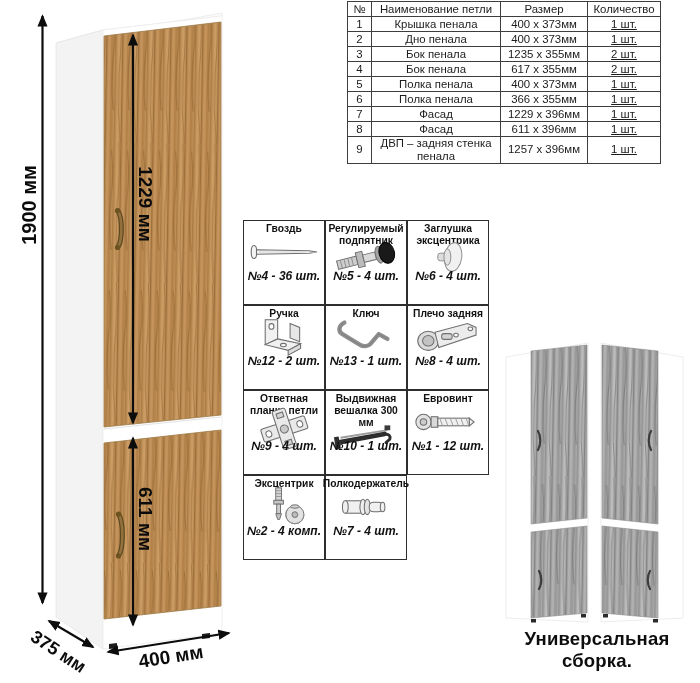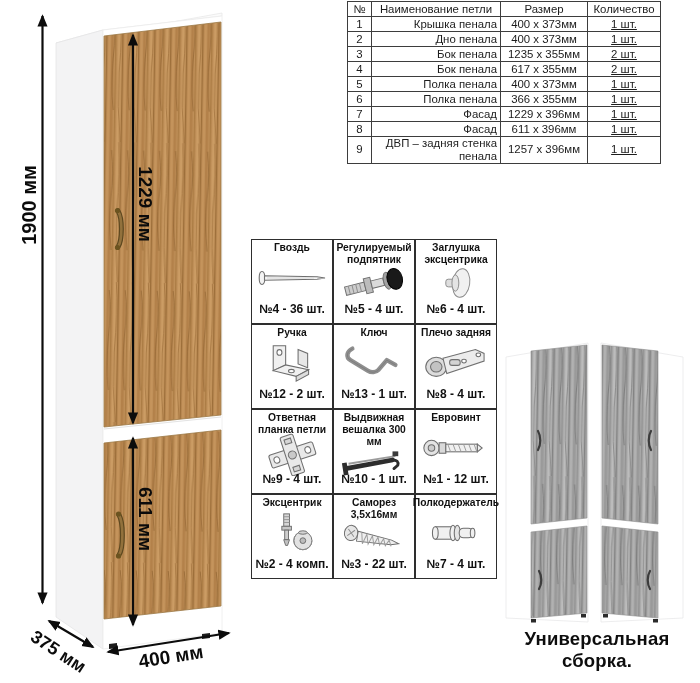--- a/index.html
+++ b/index.html
@@ -11,35 +11,35 @@
   
   .dim{position:absolute;font-weight:bold;color:#0b0b0b;white-space:nowrap;
        transform:translate(-50%,-50%) rotate(var(--r,0deg));}
 
   
   table.parts{position:absolute;left:347px;top:1px;border-collapse:collapse;
               font-size:11.4px;line-height:1.12;color:#1c1c1c;}
   .parts th,.parts td{border:1.4px solid #3d3d3d;padding:0 3px;text-align:center;font-weight:normal;}
   .parts tr{height:15px;}
   .parts th{height:14px;}
-  .parts td.name{text-align:right;width:122px;}
+  .parts td.name{text-align:center;width:122px;}
   .parts td.num{width:17px;}
   .parts td.size{width:80px;}
   .parts td.qty{width:66px;text-decoration:underline;}
 
   
-  .hw{position:absolute;left:243px;top:239px;display:grid;
-      grid-template-columns:repeat(3,82px);grid-auto-rows:85px;margin-left:8px;}
+  .hw{position:absolute;left:243px;top:220px;display:grid;
+      grid-template-columns:repeat(3,82px);grid-auto-rows:85px;}
   .hw-cell{border:1.5px solid #2e2e2e;box-sizing:border-box;background:#fff;
            display:flex;flex-direction:column;align-items:center;padding:2px 1px 1px 1px;}
   .hw-cell.empty{border:none;background:transparent;}
   .hw-title{font-weight:bold;font-size:10.3px;line-height:1.15;text-align:center;}
   .hw-icon{flex:1;display:flex;align-items:center;justify-content:center;width:100%;min-height:0;}
   .hw-icon svg{max-width:76px;max-height:44px;}
-  .hw-count{font-weight:bold;font-size:12px;padding-bottom:6px;}
+  .hw-count{font-weight:bold;font-size:12px;padding-bottom:20px;font-style:italic;}
 
   .caption{position:absolute;left:492px;top:628px;width:210px;text-align:center;
            font-weight:bold;font-size:18.5px;letter-spacing:.2px;color:#0d0d0d;}
 </style>
 </head>
 <body>
 
 <div class="screen">
 
   <svg class="abs" style="left:0;top:0" width="246" height="683" viewBox="0 0 246 683">
@@ -323,34 +323,20 @@
           <circle cx="49" cy="31" r="9.5" fill="#e2e2e2"></circle>
           <path d="M49,21.5 a9.5,9.5 0 1,0 9.5,9.5" fill="none" stroke="#8c8c8c"></path>
           <circle cx="49" cy="31" r="3" fill="#bcbcbc"></circle>
           <ellipse cx="49" cy="22.5" rx="4.5" ry="1.8" fill="#d2d2d2"></ellipse>
             </g>
           </svg>
       </div>
       <div class="hw-count">№2 - 4 комп.</div>
     </div>
 
-    <div class="hw-cell">
-      <div class="hw-title">Саморез 3,5х16мм</div>
-      <div class="hw-icon">
-        <svg viewBox="0 0 76 46">
-            <g transform="rotate(10 38 23)" stroke="#6e6e6e" stroke-width="1">
-          <ellipse cx="13" cy="21" rx="7" ry="8" fill="#e6e6e6"></ellipse>
-          <path d="M9.5,17.5 l7,7 m0,-7 l-7,7" stroke="#8d8d8d" fill="none"></path>
-          <path d="M20,18 L56,21 L64,23.5 L56,26 L20,28.5 Z" fill="#efefef"></path>
-            </g>
-          <path d="M24,19 l2.5,11 l3,-10.5 l3,10 l3,-9.5 l3,9 l3,-8.5 l3,8 l3,-7.5 l3,7 l3,-6.5 l3,6" fill="none" stroke="#9a9a9a" stroke-width="1" transform="rotate(10 38 23)"></path>
-          </svg>
-      </div>
-      <div class="hw-count">№3 - 22 шт.</div>
-    </div>
 
     <div class="hw-cell">
       <div class="hw-title">Полкодержатель</div>
       <div class="hw-icon">
         <svg viewBox="0 0 76 46">
             <g stroke="#6e6e6e" stroke-width="1.1" fill="#f0f0f0">
           <rect x="16" y="16.5" width="17" height="13"></rect>
           <ellipse cx="16" cy="23" rx="3" ry="6.5"></ellipse>
           <ellipse cx="34.5" cy="23" rx="3.2" ry="8"></ellipse>
           <ellipse cx="39" cy="23" rx="3.2" ry="8" fill="#e4e4e4"></ellipse>

